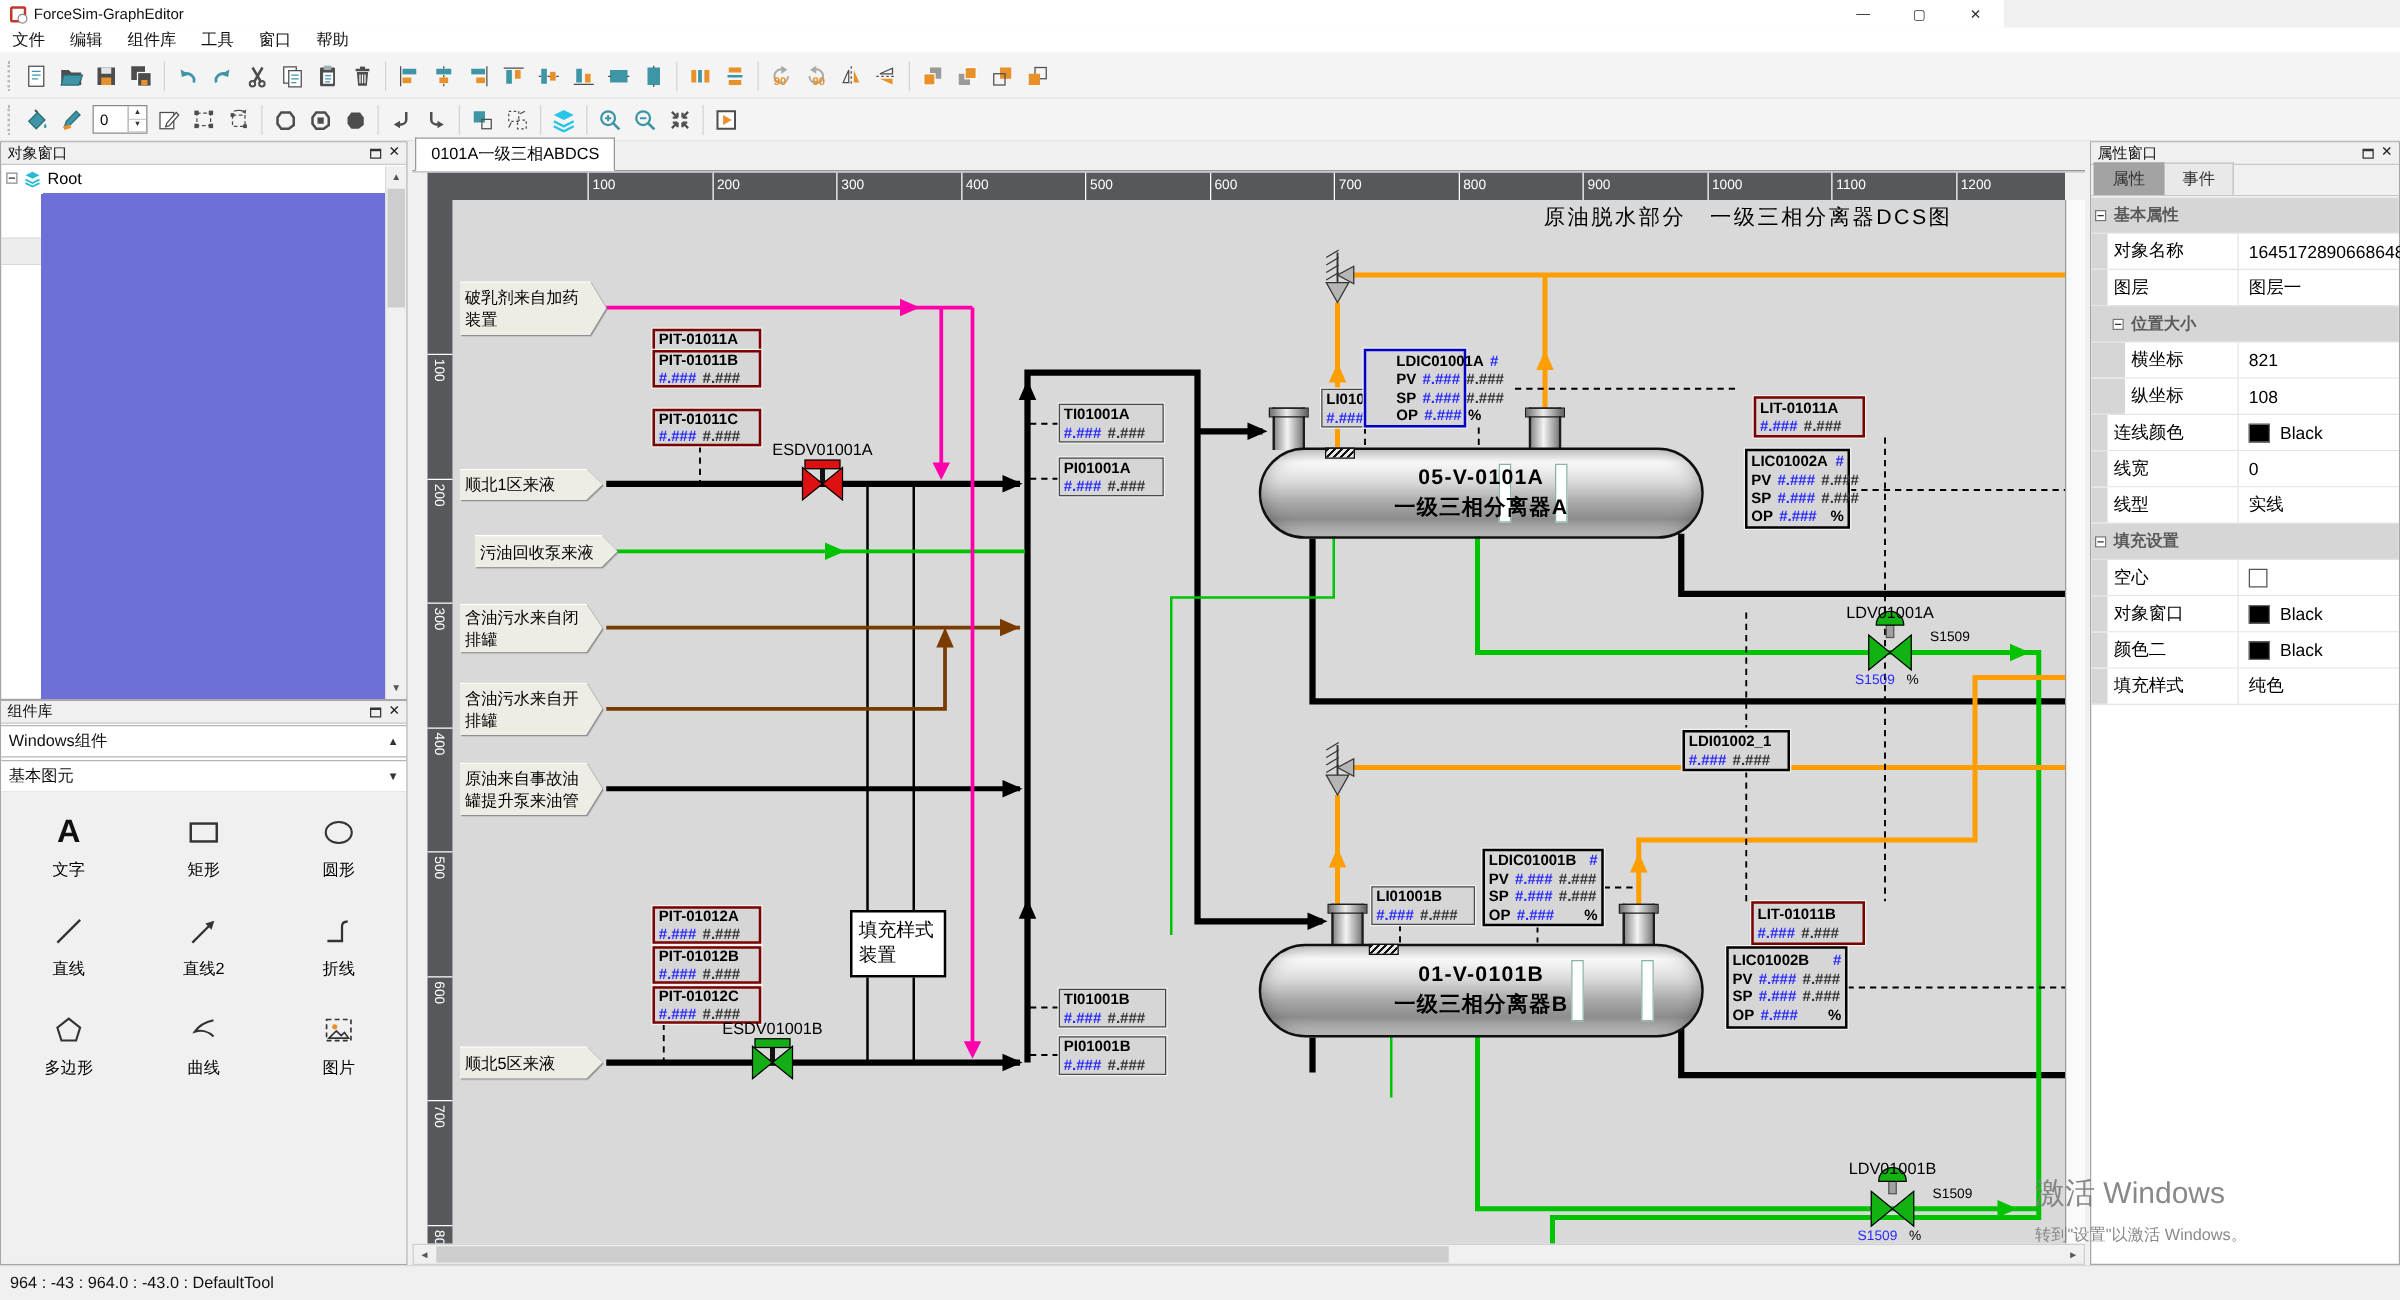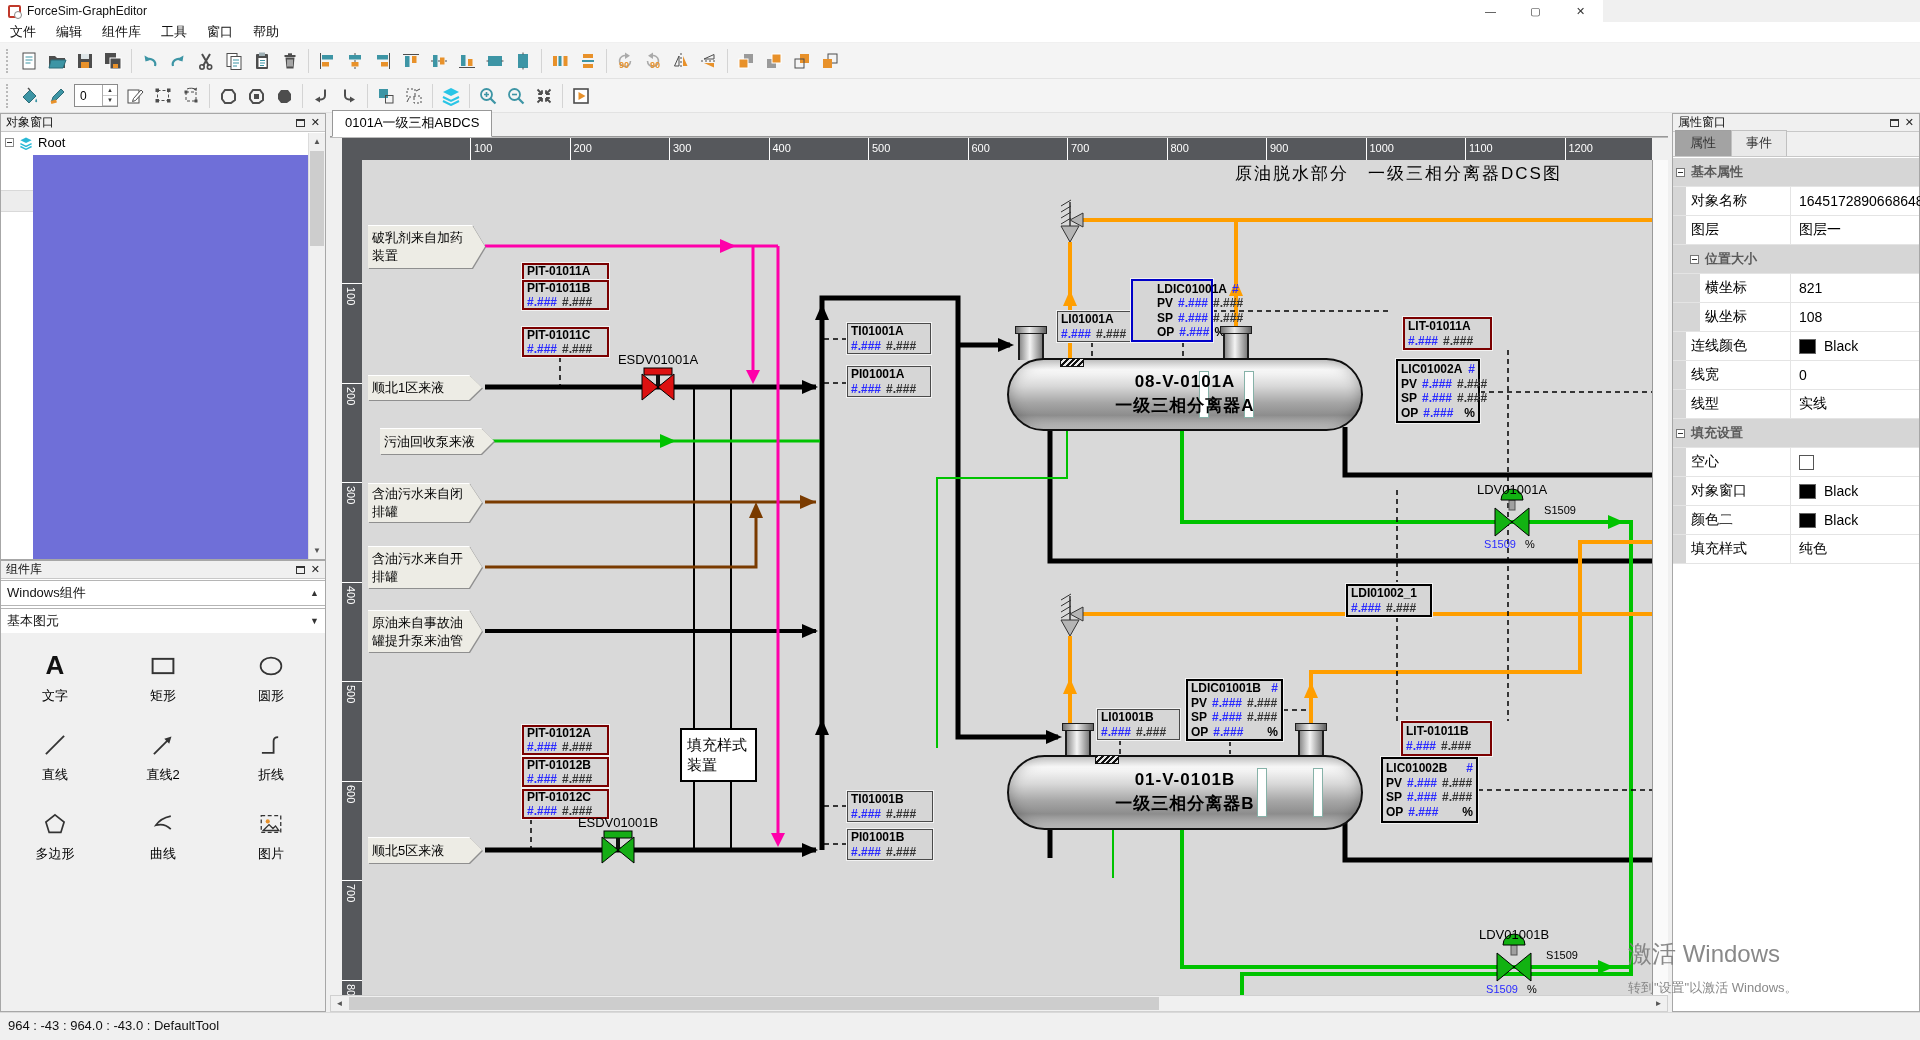--- a/index.html
+++ b/index.html
@@ -944,21 +944,21 @@
         </div>
         <div class="ibox thin" style="left: 727px; top: 173px; width: 81px; height: 31px;">
           <div class="iline">
             <span class="sg-t">LI01001A</span>
           </div>
           <div class="iline">
             <span class="sg-b">#.###</span>
             <span class="sg-d">#.###</span>
           </div>
         </div>
-        <div class="ibox blue" style="left: 801px; top: 141px; width: 82px; height: 63px; padding-left: 24px;">
+        <div class="ibox blue" style="left: 761px; top: 141px; width: 82px; height: 63px; padding-left: 24px;">
           <div class="iline">
             <span class="sg-t">LDIC01001A</span>
             <span class="sg-br">#</span>
           </div>
           <div class="iline">
             <span class="sg-t">PV</span>
             <span class="sg-b">#.###</span>
             <span class="sg-d">#.###</span>
           </div>
           <div class="iline">
@@ -1120,21 +1120,21 @@
           <div>填充样式</div>
           <div>装置</div>
         </div>
         <div class="nozzle" style="left: 688px; top: 188px;"></div>
         <div class="nozzle" style="left: 893px; top: 188px;"></div>
         <div class="vessel" style="left: 677px; top: 220px; width: 356px; height: 73px;">
           <div class="slot" style="left: 190px;"></div>
           <div class="slot" style="left: 235px;"></div>
           <div class="hatchp" style="left: 51px; top: -2px;"></div>
           <div class="vlabel">
-            <div>08-V-0101A</div>
+            <div>05-V-0101A</div>
             <div>一级三相分离器A</div>
           </div>
         </div>
         <div class="nozzle" style="left: 735px; top: 585px;"></div>
         <div class="nozzle" style="left: 968px; top: 585px;"></div>
         <div class="vessel" style="left: 677px; top: 617px; width: 356px; height: 75px;">
           <div class="slot" style="left: 248px;"></div>
           <div class="slot" style="left: 304px;"></div>
           <div class="hatchp" style="left: 86px; top: -2px;"></div>
           <div class="vlabel">

